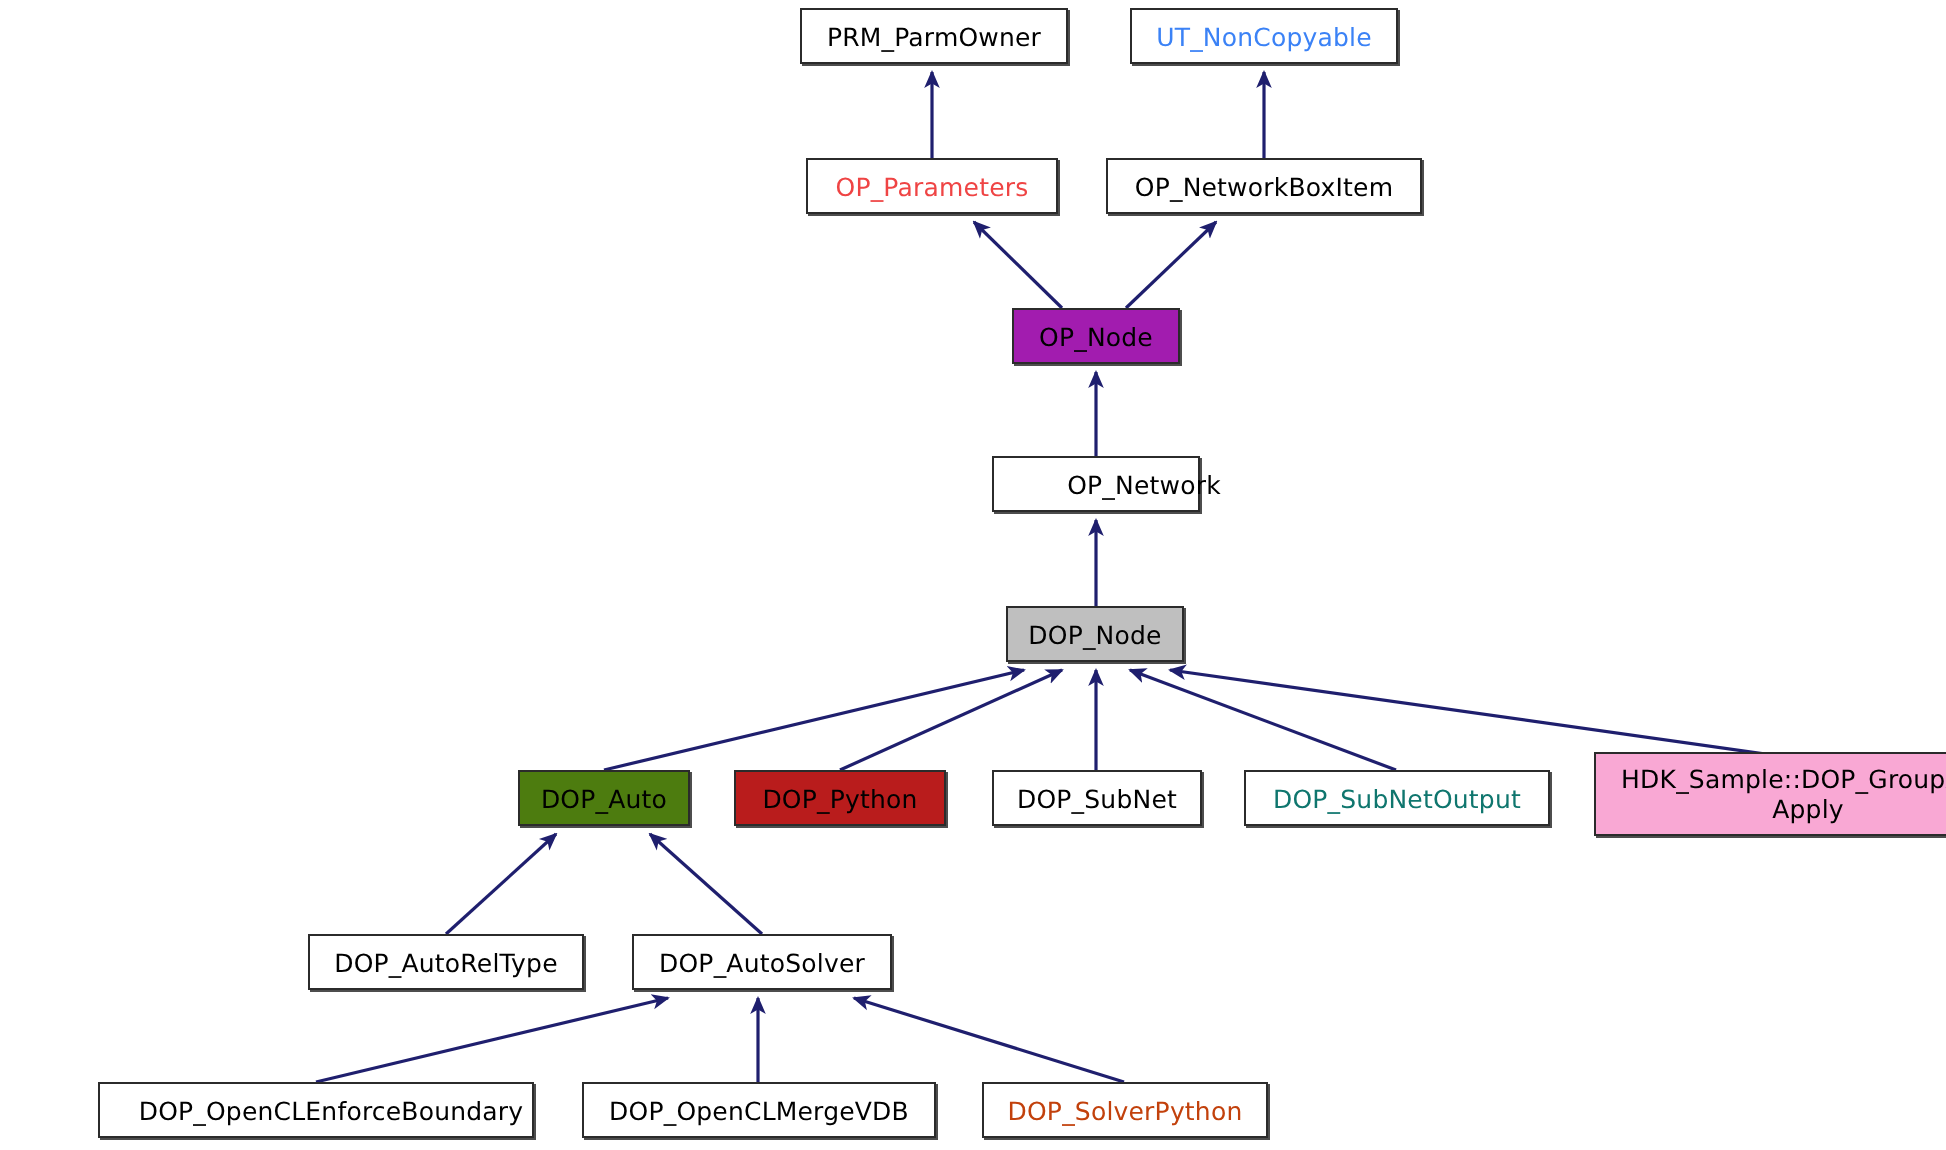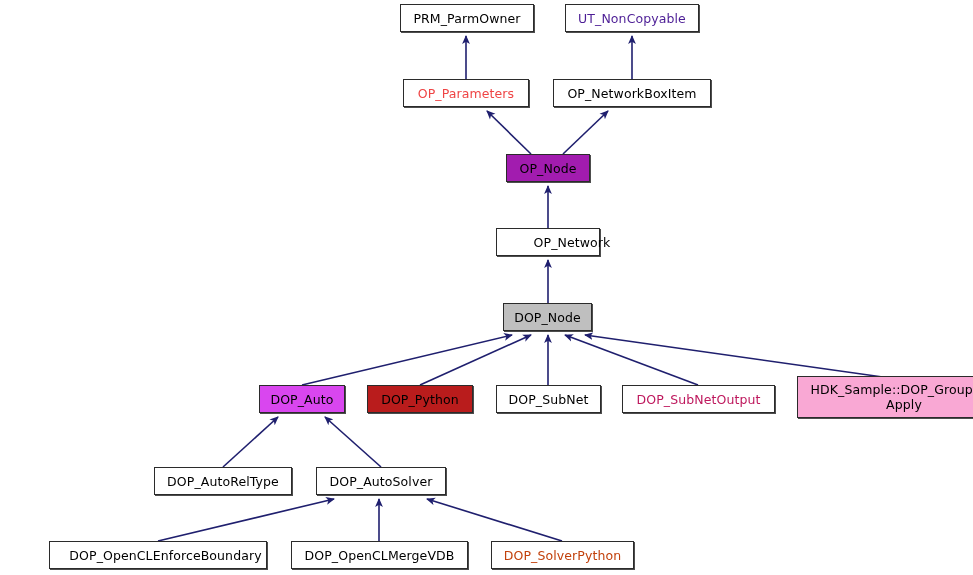--- a/index.html
+++ b/index.html
@@ -72,30 +72,30 @@
         <line x1="860" y1="380" x2="541" y2="335" stroke="#1f1f6e" stroke-width="1.6" marker-end="url(#arrowhead)"></line>
         <line x1="179" y1="467" x2="234" y2="417" stroke="#1f1f6e" stroke-width="1.6" marker-end="url(#arrowhead)"></line>
         <line x1="337" y1="467" x2="281" y2="417" stroke="#1f1f6e" stroke-width="1.6" marker-end="url(#arrowhead)"></line>
         <line x1="114" y1="541" x2="290" y2="499" stroke="#1f1f6e" stroke-width="1.6" marker-end="url(#arrowhead)"></line>
         <line x1="335" y1="541" x2="335" y2="499" stroke="#1f1f6e" stroke-width="1.6" marker-end="url(#arrowhead)"></line>
         <line x1="518" y1="541" x2="383" y2="499" stroke="#1f1f6e" stroke-width="1.6" marker-end="url(#arrowhead)"></line>
       </g>
   </svg>
   <div id="nodes">
       <div class="uml-node" style="left: 356px; top: 4px; width: 134px; height: 28px; border-color: rgb(43, 43, 43); background: rgb(255, 255, 255); color: rgb(0, 0, 0); box-shadow: rgb(77, 77, 77) 1px 1px 0px 0px;"><span class="node-label">PRM_ParmOwner</span></div>
-      <div class="uml-node" style="left: 521px; top: 4px; width: 134px; height: 28px; border-color: rgb(43, 43, 43); background: rgb(255, 255, 255); color: #4c1d95; box-shadow: rgb(77, 77, 77) 1px 1px 0px 0px;"><span class="node-label">UT_NonCopyable</span></div>
+      <div class="uml-node" style="left: 521px; top: 4px; width: 134px; height: 28px; border-color: rgb(43, 43, 43); background: rgb(255, 255, 255); color: #3b82f6; box-shadow: rgb(77, 77, 77) 1px 1px 0px 0px;"><span class="node-label">UT_NonCopyable</span></div>
       <div class="uml-node" style="left: 359px; top: 79px; width: 126px; height: 28px; border-color: rgb(43, 43, 43); background: rgb(255, 255, 255); color: #ef4444; box-shadow: rgb(77, 77, 77) 1px 1px 0px 0px;"><span class="node-label">OP_Parameters</span></div>
       <div class="uml-node" style="left: 509px; top: 79px; width: 158px; height: 28px; border-color: rgb(43, 43, 43); background: rgb(255, 255, 255); color: rgb(0, 0, 0); box-shadow: rgb(77, 77, 77) 1px 1px 0px 0px;"><span class="node-label">OP_NetworkBoxItem</span></div>
       <div class="uml-node" style="left: 462px; top: 154px; width: 84px; height: 28px; border-color: rgb(43, 43, 43); background: #a21caf; color: rgb(0, 0, 0); box-shadow: rgb(77, 77, 77) 1px 1px 0px 0px;"><span class="node-label">OP_Node</span></div>
       <div class="uml-node" style="left: 452px; top: 228px; width: 104px; height: 28px; border-color: rgb(43, 43, 43); background: rgb(255, 255, 255); color: rgb(0, 0, 0); box-shadow: rgb(77, 77, 77) 1px 1px 0px 0px; padding-left: 48px;"><span class="node-label">OP_Network</span></div>
       <div class="uml-node highlight" style="left: 459px; top: 303px; width: 89px; height: 28px; border-color: rgb(43, 43, 43); background: rgb(191, 191, 191); color: rgb(0, 0, 0); box-shadow: rgb(77, 77, 77) 1px 1px 0px 0px;"><span class="node-label">DOP_Node</span></div>
-      <div class="uml-node" style="left: 215px; top: 385px; width: 86px; height: 28px; border-color: rgb(43, 43, 43); background: #d946ef; color: rgb(0, 0, 0); box-shadow: rgb(77, 77, 77) 1px 1px 0px 0px;"><span class="node-label">DOP_Auto</span></div>
+      <div class="uml-node" style="left: 215px; top: 385px; width: 86px; height: 28px; border-color: rgb(43, 43, 43); background: #4d7c0f; color: rgb(0, 0, 0); box-shadow: rgb(77, 77, 77) 1px 1px 0px 0px;"><span class="node-label">DOP_Auto</span></div>
       <div class="uml-node" style="left: 323px; top: 385px; width: 106px; height: 28px; border-color: rgb(43, 43, 43); background: #b91c1c; color: rgb(0, 0, 0); box-shadow: rgb(77, 77, 77) 1px 1px 0px 0px;"><span class="node-label">DOP_Python</span></div>
       <div class="uml-node" style="left: 452px; top: 385px; width: 105px; height: 28px; border-color: rgb(43, 43, 43); background: rgb(255, 255, 255); color: rgb(0, 0, 0); box-shadow: rgb(77, 77, 77) 1px 1px 0px 0px;"><span class="node-label">DOP_SubNet</span></div>
-      <div class="uml-node" style="left: 578px; top: 385px; width: 153px; height: 28px; border-color: rgb(43, 43, 43); background: rgb(255, 255, 255); color: #be185d; box-shadow: rgb(77, 77, 77) 1px 1px 0px 0px; align-items: center;"><span class="node-label">DOP_SubNetOutput</span></div>
+      <div class="uml-node" style="left: 578px; top: 385px; width: 153px; height: 28px; border-color: rgb(43, 43, 43); background: rgb(255, 255, 255); color: #0f766e; box-shadow: rgb(77, 77, 77) 1px 1px 0px 0px; align-items: center;"><span class="node-label">DOP_SubNetOutput</span></div>
       <div class="uml-node" style="left: 753px; top: 376px; width: 214px; height: 42px; border-color: rgb(43, 43, 43); background: #f9a8d4; color: rgb(0, 0, 0); box-shadow: rgb(77, 77, 77) 1px 1px 0px 0px;"><span class="node-label">HDK_Sample::DOP_GroupAnd
 Apply</span></div>
       <div class="uml-node" style="left: 110px; top: 467px; width: 138px; height: 28px; border-color: rgb(43, 43, 43); background: rgb(255, 255, 255); color: rgb(0, 0, 0); box-shadow: rgb(77, 77, 77) 1px 1px 0px 0px;"><span class="node-label">DOP_AutoRelType</span></div>
       <div class="uml-node" style="left: 272px; top: 467px; width: 130px; height: 28px; border-color: rgb(43, 43, 43); background: rgb(255, 255, 255); color: rgb(0, 0, 0); box-shadow: rgb(77, 77, 77) 1px 1px 0px 0px;"><span class="node-label">DOP_AutoSolver</span></div>
       <div class="uml-node" style="left: 5px; top: 541px; width: 218px; height: 28px; border-color: rgb(43, 43, 43); background: rgb(255, 255, 255); color: rgb(0, 0, 0); box-shadow: rgb(77, 77, 77) 1px 1px 0px 0px; padding-left: 15px;"><span class="node-label">DOP_OpenCLEnforceBoundary</span></div>
       <div class="uml-node" style="left: 247px; top: 541px; width: 177px; height: 28px; border-color: rgb(43, 43, 43); background: rgb(255, 255, 255); color: rgb(0, 0, 0); box-shadow: rgb(77, 77, 77) 1px 1px 0px 0px;"><span class="node-label">DOP_OpenCLMergeVDB</span></div>
       <div class="uml-node" style="left: 447px; top: 541px; width: 143px; height: 28px; border-color: rgb(43, 43, 43); background: rgb(255, 255, 255); color: #c2410c; box-shadow: rgb(77, 77, 77) 1px 1px 0px 0px;"><span class="node-label">DOP_SolverPython</span></div>
     </div>
 </div>
 

